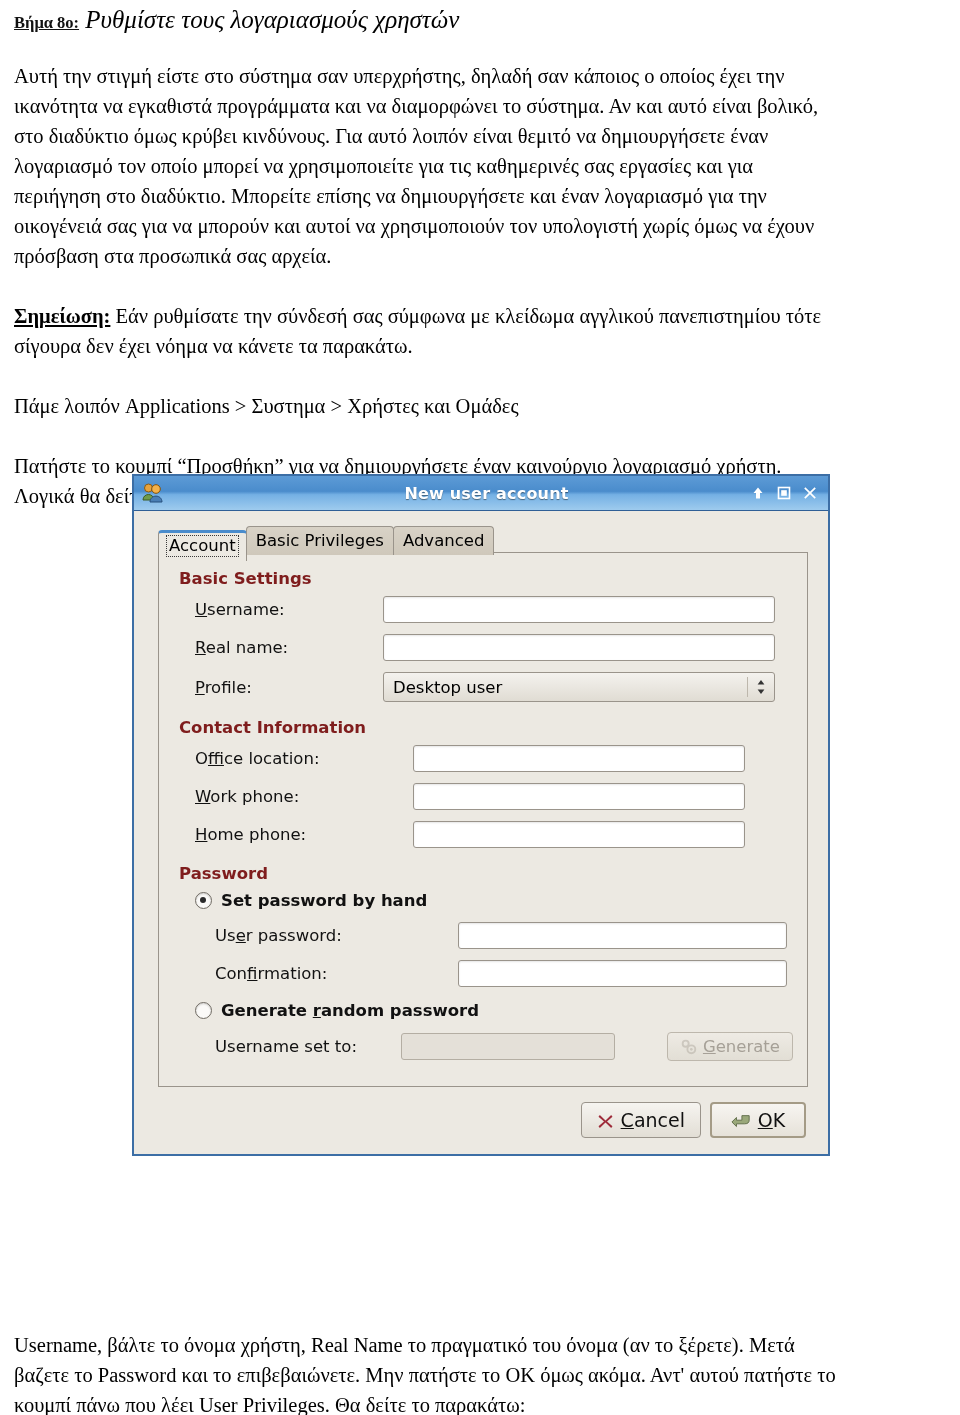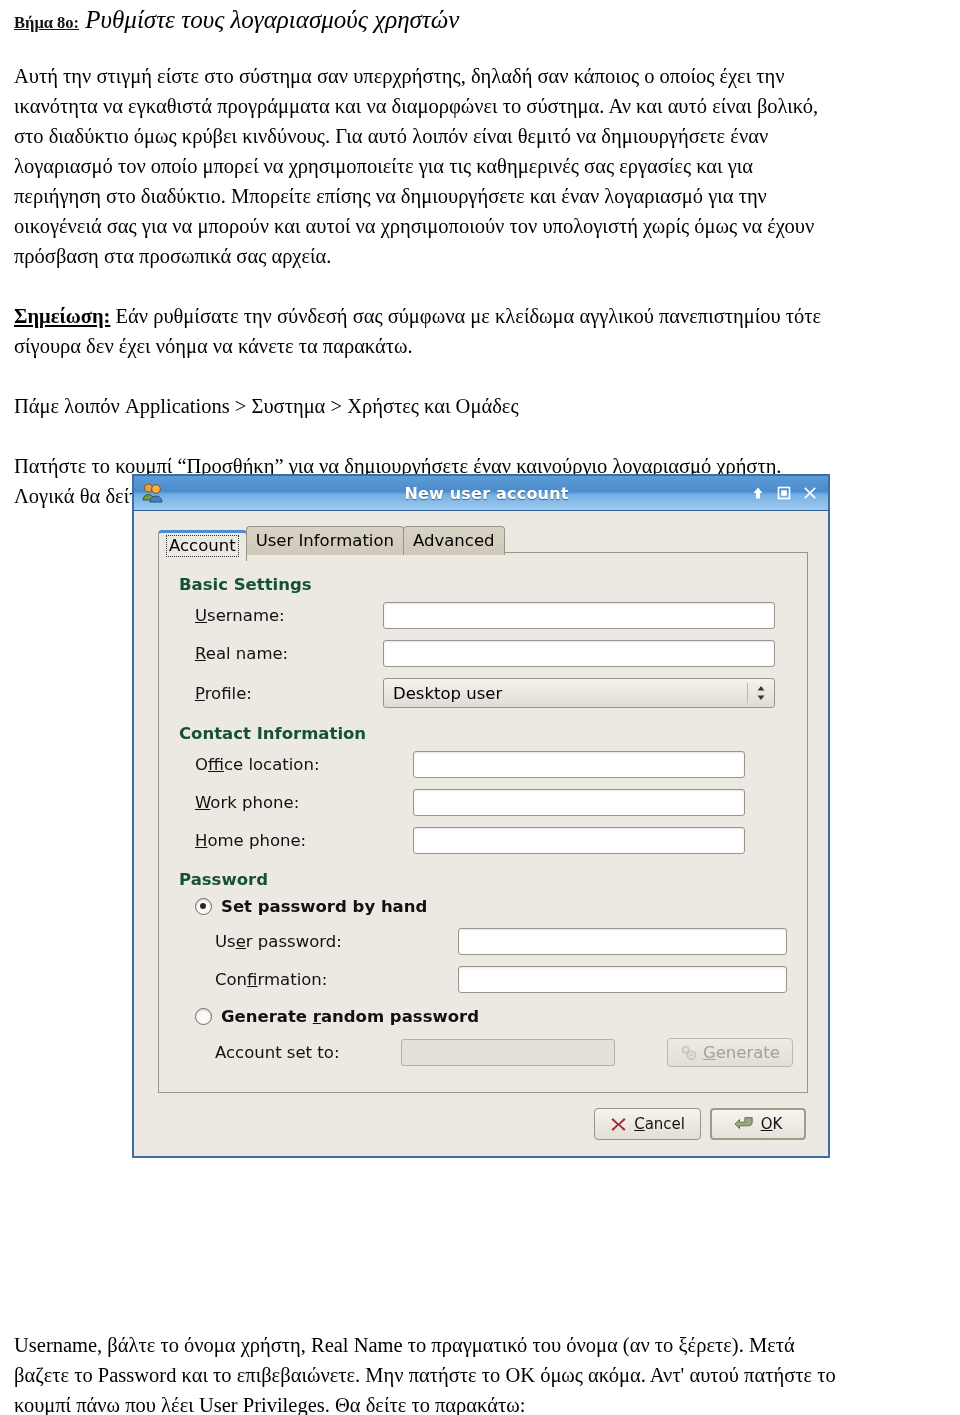--- a/index.html
+++ b/index.html
@@ -78,22 +78,22 @@
   .tab .focusring{display:inline-block;}
 
   .notebook{
     border:1px solid #9a948b;background:#ece9e2;
     margin:0 10px 0 14px;padding:10px 14px 14px 14px;
     position:relative;top:-1px;
   }
 
   
   .sect-title{
-    font-size:16.5px;font-weight:bold;color:#14532d;
-    margin:12px 0 8px 6px;
+    font-size:16.5px;font-weight:bold;color:#7f1d1d;
+    margin:6px 0 8px 6px;
   }
   .sect-body{margin-left:22px;}
   .row{display:flex;align-items:center;margin-bottom:11px;gap:38px;}
   .lbl{
     font-size:16.5px;color:#111;white-space:nowrap;
   }
   .lbl u{text-decoration:underline;}
 
   .col-label-a{width:150px;}
   .col-label-b{width:180px;}
@@ -130,21 +130,21 @@
     width:6px;height:6px;border-radius:50%;background:#2a2a2a;
   }
 
   
   .btnbar{display:flex;justify-content:flex-end;gap:9px;margin:14px 12px 6px 0;}
   .btn{
     display:flex;align-items:center;gap:7px;
     padding:5px 15px;min-width:96px;justify-content:center;
     border:1px solid #9a948b;border-radius:4px;
     background:linear-gradient(to bottom,#f6f4f0,#e2ded5);
-    font-size:15px;color:#111;
+    font-size:19px;color:#111;
     box-sizing:border-box;
   }
   .btn.default{
     border:2px solid #a49b86;
     background:linear-gradient(to bottom,#f7f5f1,#e6e2d9);
   }
   .btn-gen{
     display:flex;align-items:center;gap:6px;
     padding:4px 12px;border:1px solid #bdb7ac;border-radius:4px;
     background:linear-gradient(to bottom,#eeebe4,#e2ded5);
@@ -215,21 +215,21 @@
     </span>
   </div>
 
   <div class="dlg-body">
 
     <div class="tabs">
       <div class="tab active">
         <span class="focusring">Account</span>
       </div>
       <div class="tab">
-        <span>User Information</span>
+        <span>Basic Privileges</span>
       </div>
       <div class="tab">
         <span>Advanced</span>
       </div>
     </div>
 
     <div class="notebook">
 
       <div class="sect-title">Basic Settings</div>
       <div class="sect-body">
@@ -287,21 +287,21 @@
           <span class="lbl col-label-c">Con<u>fi</u>rmation:</span>
           <input type="password" class="fld" style="flex: 1 1 0%; margin-right: 6px; padding: 0px 6px; font-size: 16px; font-family: &quot;DejaVu Sans&quot;, sans-serif;" value="">
         </div>
 
         <div class="radio-row" style="margin-top:14px;">
           <span class="radio"></span>
           <span class="lbl">Generate <u>r</u>andom password</span>
         </div>
 
         <div class="row" style="margin-left:20px;">
-          <span class="lbl col-label-c">Account set to:</span>
+          <span class="lbl col-label-c">Username set to:</span>
           <input class="fld disabled" disabled="" style="flex: 1 1 0%; margin-right: 14px; padding: 0px 6px; font-size: 16px; font-family: &quot;DejaVu Sans&quot;, sans-serif;" value="">
           <span class="btn-gen">
             <span class="icon-gear">
               <svg viewBox="0 0 18 18" width="17" height="17">
                 <circle cx="6" cy="6" r="3.2" fill="none" stroke="#b6b0a6" stroke-width="2"></circle>
                 <circle cx="12" cy="12" r="4.2" fill="none" stroke="#b6b0a6" stroke-width="2"></circle>
                 <circle cx="12" cy="12" r="1.4" fill="#b6b0a6"></circle>
               </svg>
             </span>
             <span><u>G</u>enerate</span>

